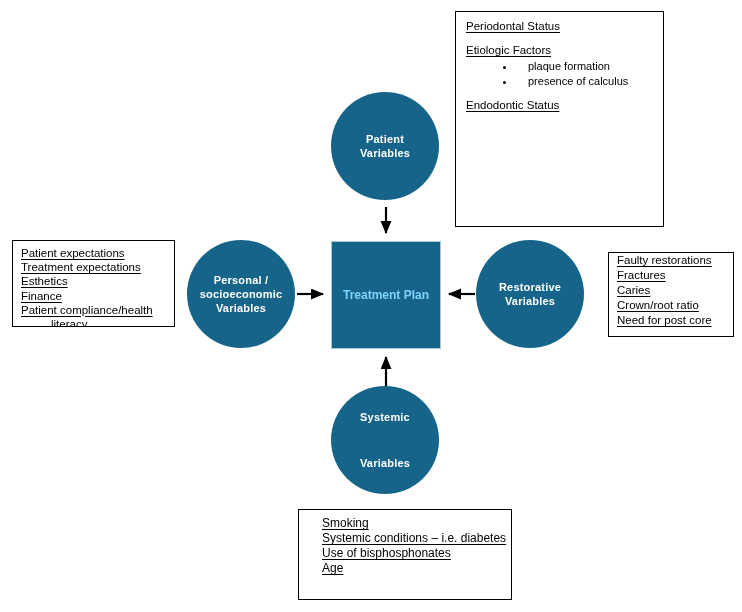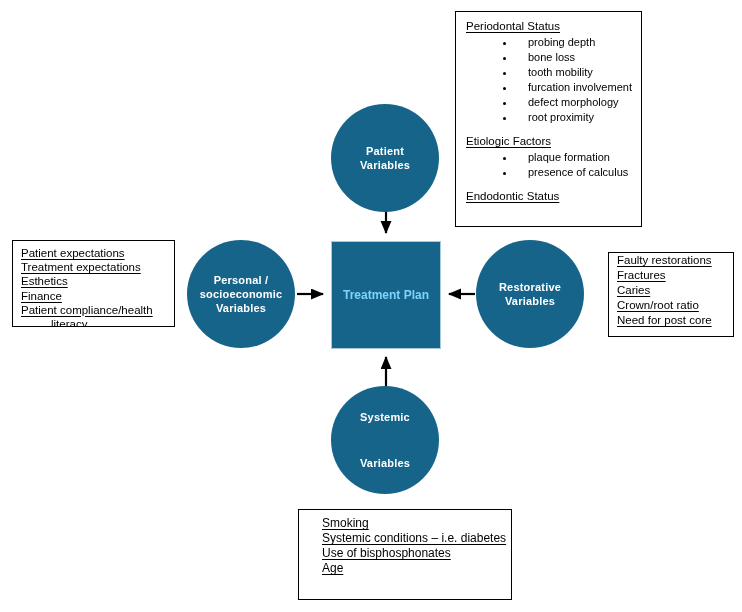--- a/index.html
+++ b/index.html
@@ -8,39 +8,39 @@
     font-family:"Liberation Sans",sans-serif;color:#000;overflow:hidden;
   }
   .arrows{position:absolute;left:0;top:0;width:742px;height:612px;pointer-events:none;}
 
   .node{
     position:absolute;border-radius:50%;
     display:flex;flex-direction:column;align-items:center;justify-content:center;
     color:#fff;font-size:11px;font-weight:700;line-height:14px;text-align:center;
     letter-spacing:.2px;
   }
-  .node-top{left:331px;top:104px;width:108px;height:108px;}
+  .node-top{left:331px;top:92px;width:108px;height:108px;}
   .node-left{left:187px;top:240px;width:108px;height:108px;}
   .node-right{left:476px;top:240px;width:108px;height:108px;}
   .node-bottom{left:331px;top:386px;width:108px;height:108px;gap:32px;}
 
   .center-rect{
     position:absolute;left:331px;top:241px;width:110px;height:108px;
     display:flex;align-items:center;justify-content:center;
     color:#7dd3fc;font-size:12px;font-weight:700;text-align:center;
     border:1px solid #a9c9d8;box-sizing:border-box;
   }
 
   .box{
     position:absolute;background:#fff;border:1px solid #000;box-sizing:border-box;
     font-size:11.5px;line-height:14.5px;overflow:hidden;
   }
   .u{text-decoration:underline;text-underline-offset:2px;}
 
-  .box-periodontal{left:455px;top:11px;width:187px;height:216px;padding:7px 10px;}
+  .box-periodontal{left:455px;top:11px;width:209px;height:216px;padding:7px 10px;}
   .box-periodontal .heading{font-size:11.5px;line-height:15px;}
   .box-periodontal ul{margin:2px 0 9px 0;padding-left:50px;list-style:disc outside;}
   .box-periodontal li{font-size:11px;line-height:15px;padding-left:12px;white-space:nowrap;}
   .box-periodontal .heading+ul{margin-top:1px;}
   .box-periodontal .heading.spaced{margin-top:9px;}
 
   .box-personal{left:12px;top:240px;width:163px;height:87px;padding:5px 8px;}
   .box-personal .item{padding-left:30px;text-indent:-30px;line-height:14.2px;}
 
   .box-restorative{left:608px;top:252px;width:126px;height:85px;padding:0 8px;}
@@ -86,28 +86,20 @@
     <div>Systemic</div>
     <div>Variables</div>
   </div>
 
   <div class="center-rect" style="background:#17648A">
     <span>Treatment Plan</span>
   </div>
 
   <div class="box box-periodontal">
     <div class="heading u">Periodontal Status</div>
-    <ul>
-      <li>probing depth</li>
-      <li>bone loss</li>
-      <li>tooth mobility</li>
-      <li>furcation involvement</li>
-      <li>defect morphology</li>
-      <li>root proximity</li>
-    </ul>
     <div class="heading u spaced">Etiologic Factors</div>
     <ul>
       <li>plaque formation</li>
       <li>presence of calculus</li>
     </ul>
     <div class="heading u spaced">Endodontic Status</div>
   </div>
 
   <div class="box box-personal">
     <div class="item u">Patient expectations</div>

